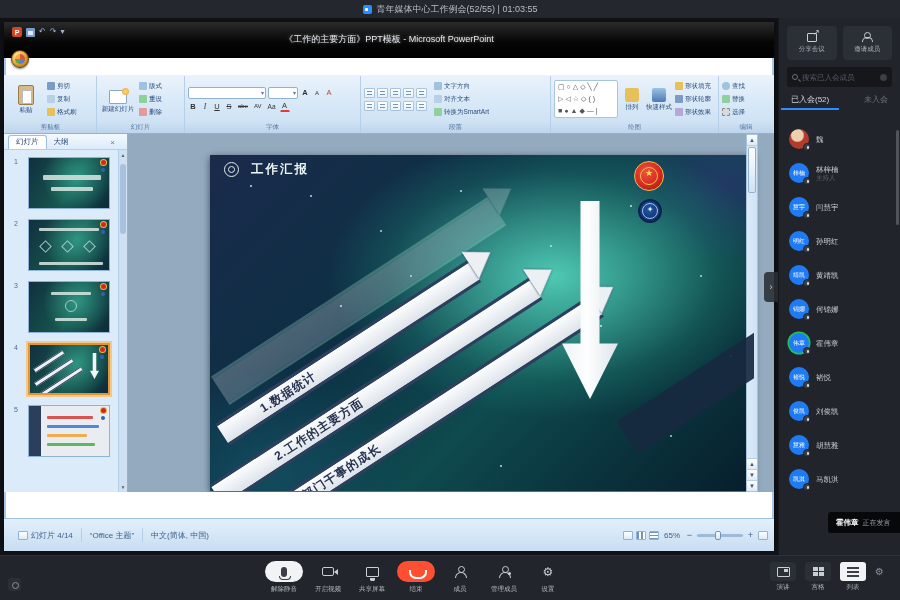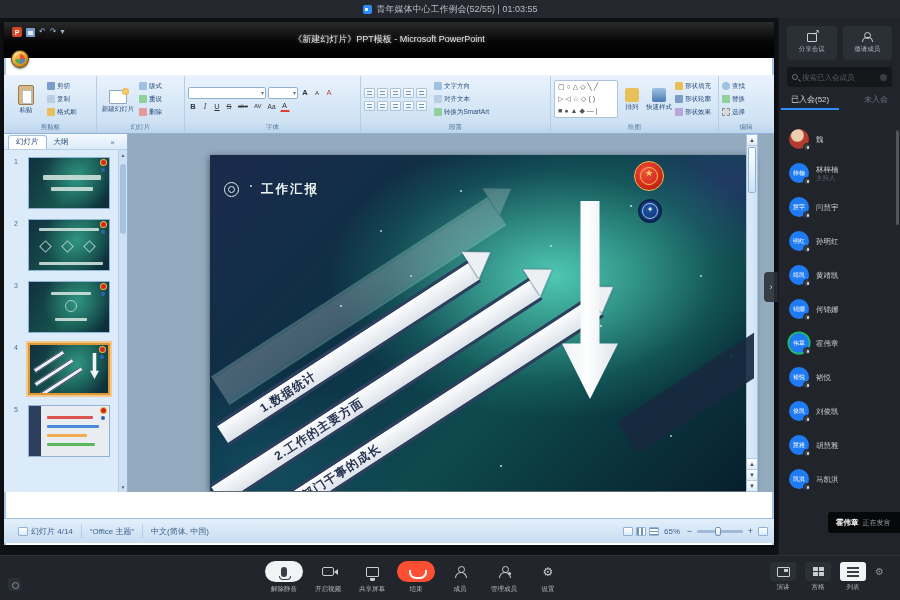--- a/index.html
+++ b/index.html
@@ -67,21 +67,21 @@
   .fbtn { min-width:10px; height:11px; font-size:7.5px; color:#333; display:flex; align-items:center; justify-content:center;
     padding:0 1px; border:1px solid transparent; border-radius:1px; }
   .fbtn:nth-child(odd) { }
   .abox { width:11px; height:10px; border:1px solid #aac4de; background:linear-gradient(#fff,#e8f1fa); border-radius:1px; position:relative; }
   .abox::before { content:""; position:absolute; left:2px; right:2px; top:2px; bottom:2px;
     background:repeating-linear-gradient(#7593b5 0 1px, transparent 1px 3px); }
   .shapes { width:64px; height:38px; border:1px solid #aac4de; background:#fff; border-radius:2px;
     font-size:7px; color:#555; line-height:12px; padding:0 3px; letter-spacing:2px; overflow:hidden; white-space:nowrap; }
   .ppt-statusbar { position:absolute; left:-2px; right:-2px; top:496px; height:25px;
     background:linear-gradient(#e3f0fb,#c8ddf1); border-top:1px solid #9ebfdd;
-    display:flex; align-items:center; font-size:8px; color:#3f618c; padding:8px 6px; }
+    display:flex; align-items:center; font-size:8px; color:#3f618c; padding:16px 6px; }
   .sseg { padding:0 8px; border-right:1px solid #b6cde6; display:flex; align-items:center; gap:3px; height:14px; white-space:nowrap; }
   .sright { margin-left:auto; display:flex; align-items:center; gap:3px; }
   .vmini { width:10px; height:9px; border:1px solid #8fb3d8; background:linear-gradient(#fff,#dcebf9); border-radius:1px; }
   .vmini.grid { background:repeating-linear-gradient(90deg,#7593b5 0 2px,#fff 2px 4px); }
   .vmini.rows { background:repeating-linear-gradient(#7593b5 0 1px,#fff 1px 3px); }
   .zoom-track { width:46px; height:3px; background:#9fb9d6; border-radius:2px; position:relative; }
   .zoom-thumb { position:absolute; left:18px; top:-3px; width:6px; height:9px; background:linear-gradient(#fdfeff,#d3e5f7);
     border:1px solid #7593b5; border-radius:2px; }
   .zbtn { font-size:9px; color:#3f618c; width:9px; text-align:center; }
 
@@ -129,21 +129,21 @@
     box-shadow:0 2px 7px rgba(0,0,0,.55);
     background:
       radial-gradient(ellipse 300px 190px at 63% 36%, rgba(95,235,205,.8), rgba(35,140,125,.3) 55%, transparent 75%),
       radial-gradient(ellipse 200px 150px at 10% 95%, rgba(20,80,100,.8), transparent 70%),
       radial-gradient(ellipse 160px 120px at 95% 8%, rgba(40,50,110,.7), transparent 70%),
       linear-gradient(135deg,#1b2a4c 0%,#0c3044 35%,#0e4a4e 60%,#071d2c 100%); }
   .stars { position:absolute; left:40px; top:30px; width:2px; height:2px; border-radius:50%; background:#fff; opacity:.8;
     box-shadow: 60px 10px 0 #fff, 130px 45px 0 #cfe, 210px 5px 0 #fff, 300px 60px 0 #def, 380px 20px 0 #fff,
       450px 90px 0 #cfe, 90px 120px 0 #fff, 30px 200px 0 #def, 480px 170px 0 #fff, 420px 250px 0 #cfe,
       250px 280px 0 #fff, 160px 90px 0 #def, 350px 140px 0 #fff, 500px 40px 0 #def; }
-  .slide-header { position:absolute; left:14px; top:26px; display:flex; align-items:center; gap:22px; z-index:8; }
+  .slide-header { position:absolute; left:14px; top:6px; display:flex; align-items:center; gap:12px; z-index:8; }
   .hdr-icon { width:15px; height:15px; border:1px solid #dfeeec; border-radius:50%; position:relative; }
   .hdr-icon::after { content:""; position:absolute; inset:3px; border:1px solid #dfeeec; border-radius:50%; }
   .hdr-text { font-size:12.5px; font-weight:bold; color:#eef7f5; letter-spacing:2px; }
   .emblem { position:absolute; left:424px; top:6px; width:30px; height:30px; border-radius:50%; z-index:9;
     background:radial-gradient(circle at 40% 35%, #f05040, #d42b1e 55%, #9e1508); border:1.5px solid #efc14e; }
   .emblem::before { content:""; position:absolute; inset:5px; border:1px solid #f0c14e; border-radius:50%; }
   .emblem::after { content:"★"; position:absolute; left:0; right:0; top:6px; text-align:center; font-size:9px; color:#ffd75e; }
   .badge-blue { position:absolute; left:428px; top:44px; width:24px; height:24px; border-radius:50%; z-index:9;
     background:radial-gradient(circle at 45% 40%, #1d56a8, #123a7a 60%, #0a2350); border:2px solid #0a2350; }
   .badge-blue::before { content:""; position:absolute; inset:2px; border:1px solid rgba(200,225,255,.8); border-radius:50%; }
@@ -273,21 +273,21 @@
     <div class="ppt-window">
 
       <div class="ppt-titlebar">
         <div class="qat">
           <span class="qat-ppt">P</span>
           <span class="qat-disk"></span>
           <span class="qat-glyph">↶</span>
           <span class="qat-glyph">↷</span>
           <span class="qat-glyph">▾</span>
         </div>
-        <div class="ppt-title">《新建幻灯片》PPT模板 - Microsoft PowerPoint</div>
+        <div class="ppt-title">《工作的主要方面》PPT模板 - Microsoft PowerPoint</div>
       </div>
 
       <div class="office-orb"></div>
 
 
       <div class="ribbon">
 
         <div class="rgroup" style="width:92px;">
           <div class="rgroup-body">
             <div class="rbig">

